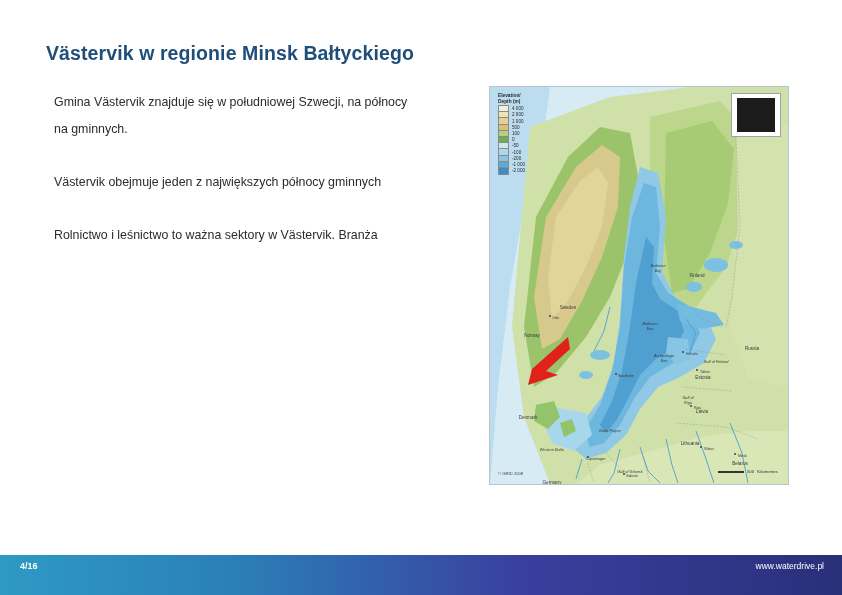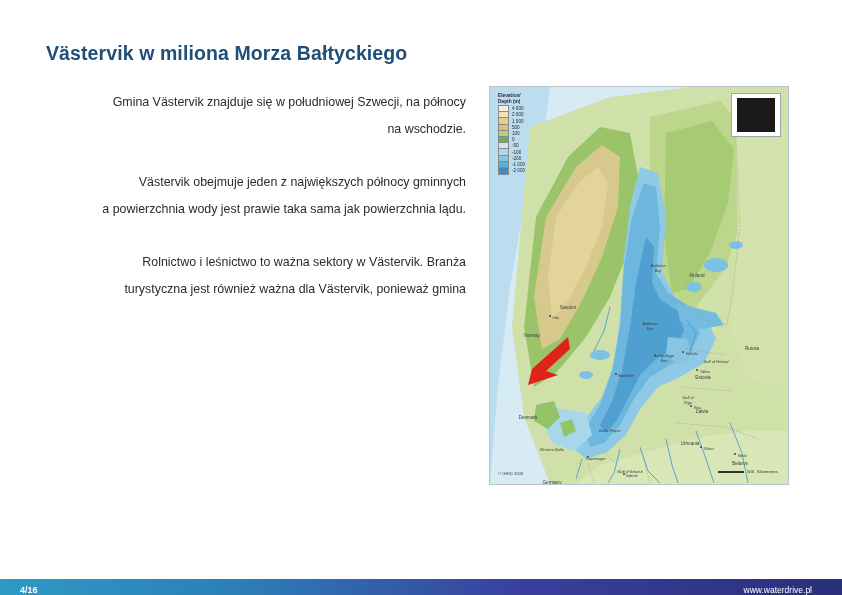--- a/index.html
+++ b/index.html
@@ -33,22 +33,21 @@
   .body-text {
     position: absolute;
     left: 46px;
     top: 89px;
     width: 420px;
     color: #2b2b2b;
     font-size: 12.4px;
     line-height: 27px;
   }
   .para {
-    margin: 0 0 26px 15px;
-    text-align: right;
+    margin: 0 0 26px 8px;
   }
   .para:last-child {
     margin-bottom: 0;
   }
   .para .line {
     display: block;
     white-space: nowrap;
   }
   
   .map-figure {
@@ -137,63 +136,61 @@
     bottom: 8px;
     font-size: 4.2px;
     color: #444;
   }
   
   .footer {
     position: absolute;
     left: 0;
     right: 0;
     bottom: 0;
-    height: 16px;
+    height: 40px;
     background: linear-gradient(90deg, #2e9ac4 0%, #2b7fb8 28%, #3a3f9e 62%, #2a2f7a 100%);
     color: #ffffff;
     font-size: 9px;
   }
   .footer .page-num {
     position: absolute;
     left: 20px;
     top: 6px;
     font-weight: bold;
     font-size: 9px;
   }
   .footer .site {
     position: absolute;
-    right: 30px;
+    right: 18px;
     top: 6px;
     font-size: 8.5px;
     padding-left: 32px;
   }
   .label-txt {
     font-family: "Liberation Sans", sans-serif;
     fill: #3a3a3a;
   }
 </style>
 </head>
 <body>
 
 <div class="slide">
 
-  <div class="title">Västervik w miliona Morza Bałtyckiego</div>
+  <div class="title">Västervik w regionie Minsk Bałtyckiego</div>
 
   <div class="body-text">
     <p class="para">
       <span class="line">Gmina Västervik znajduje się w południowej Szwecji, na północy</span>
-      <span class="line">na wschodzie.</span>
+      <span class="line">na gminnych.</span>
     </p>
     <p class="para">
       <span class="line">Västervik obejmuje jeden z największych północy gminnych</span>
-      <span class="line">a powierzchnia wody jest prawie taka sama jak powierzchnia lądu.</span>
     </p>
     <p class="para">
       <span class="line">Rolnictwo i leśnictwo to ważna sektory w Västervik. Branża</span>
-      <span class="line">turystyczna jest również ważna dla Västervik, ponieważ gmina</span>
     </p>
   </div>
 
   <div class="map-figure">
     <svg class="map-svg" viewBox="0 0 298 397" preserveAspectRatio="none">
 
       <rect x="0" y="0" width="298" height="397" fill="#d7ebf5"></rect>
 
       <path d="M0,0 L60,0 L52,60 L34,120 L20,200 L8,300 L0,397 Z" fill="#bcdcef"></path>
 

